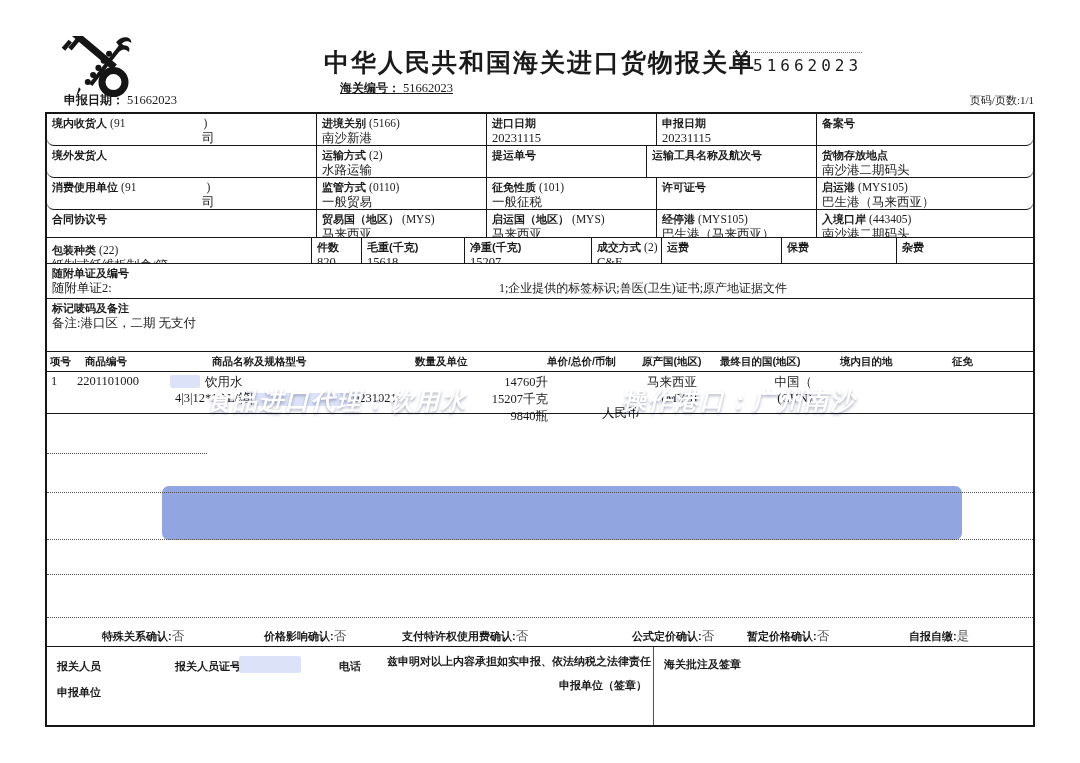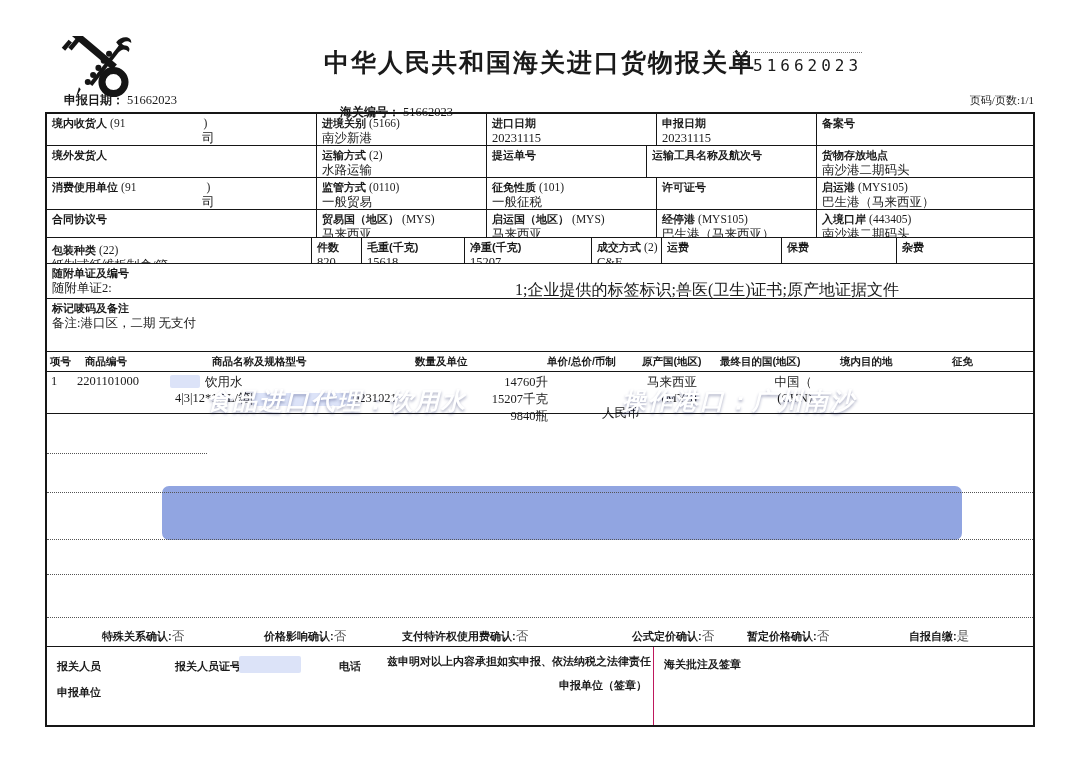--- a/index.html
+++ b/index.html
@@ -9,36 +9,36 @@
   .lbl{font-family:"Liberation Sans","DejaVu Sans",sans-serif;font-weight:bold;font-size:11px;white-space:nowrap;}
   .code{font-family:"Liberation Serif","DejaVu Serif",serif;font-weight:normal;font-size:11.5px;}
   .val{font-size:12.5px;line-height:14px;white-space:nowrap;}
   .gray{color:#555;}
   
   .title{position:absolute;left:0;top:46px;width:100%;text-align:center;font-weight:bold;font-size:25px;letter-spacing:2px;}
   .title-inner{display:inline-block;}
   .starno{position:absolute;left:733px;top:52px;font-family:"DejaVu Sans Mono","Liberation Mono",monospace;
           font-size:16px;letter-spacing:4px;border-top:1px dotted #777;padding-top:3px;}
   .preentry{position:absolute;left:64px;top:92px;font-size:12px;}
-  .customsno{position:absolute;left:340px;top:104px;font-size:12px;}
+  .customsno{position:absolute;left:340px;top:80px;font-size:12px;text-decoration:underline;}
   .pagenum{position:absolute;right:46px;top:93px;font-size:11px;}
   .hlbl{font-family:"Liberation Sans","DejaVu Sans",sans-serif;font-weight:bold;font-size:12px;}
   .logo{position:absolute;left:50px;top:36px;width:88px;height:62px;}
   
   .main{position:absolute;left:45px;top:112px;width:990px;border:2px solid #161616;box-sizing:border-box;background:transparent;}
   .row{display:flex;border-bottom:1px solid #161616;box-sizing:border-box;}
   .cell{border-right:1px solid #161616;box-sizing:border-box;padding:2px 5px 0 5px;overflow:hidden;}
   .cell:last-child{border-right:none;}
-  .h32{height:32px;} .h28{height:28px;} .h26{height:26px;}
+  .h32{height:32px;border-radius:7px;} .h28{height:28px;} .h26{height:26px;}
   .w0{width:270px;} .w1{width:170px;} .w2{width:170px;} .w3{width:160px;} .w4{flex:1;}
   .gap80{display:inline-block;width:78px;} .gap75{display:inline-block;width:70px;}
   .indent{padding-left:150px;}
   .redact{background:#dce3f8;border-radius:2px;display:inline-block;vertical-align:middle;}
   .docsrow{position:relative;height:35px;border-bottom:1px solid #161616;padding:2px 5px;box-sizing:border-box;}
-  .docs-right{position:absolute;left:468px;top:16px;font-size:16px;white-space:nowrap;}
+  .docs-right{position:absolute;left:452px;top:16px;font-size:12px;white-space:nowrap;}
   .marksrow{position:relative;height:53px;border-bottom:1px solid #161616;padding:2px 5px;box-sizing:border-box;}
   .ghead{position:relative;height:19px;border-bottom:1px solid #161616;}
   .ghead .lbl{position:absolute;top:3px;font-size:10.5px;}
   .gbody{position:relative;height:245px;}
   .gline{position:absolute;left:0;width:100%;border-top:1px solid #161616;}
   .dotted{position:absolute;border-top:1px dotted #555;z-index:3;}
   .gtext{position:absolute;font-size:12.5px;white-space:nowrap;}
   .banner{position:absolute;left:115px;top:114px;width:800px;height:54px;background:#8298dd;opacity:.88;
           border-radius:7px;z-index:2;}
   .banner-text{position:absolute;top:13px;color:#fff;font-weight:bold;font-style:italic;font-size:24px;

